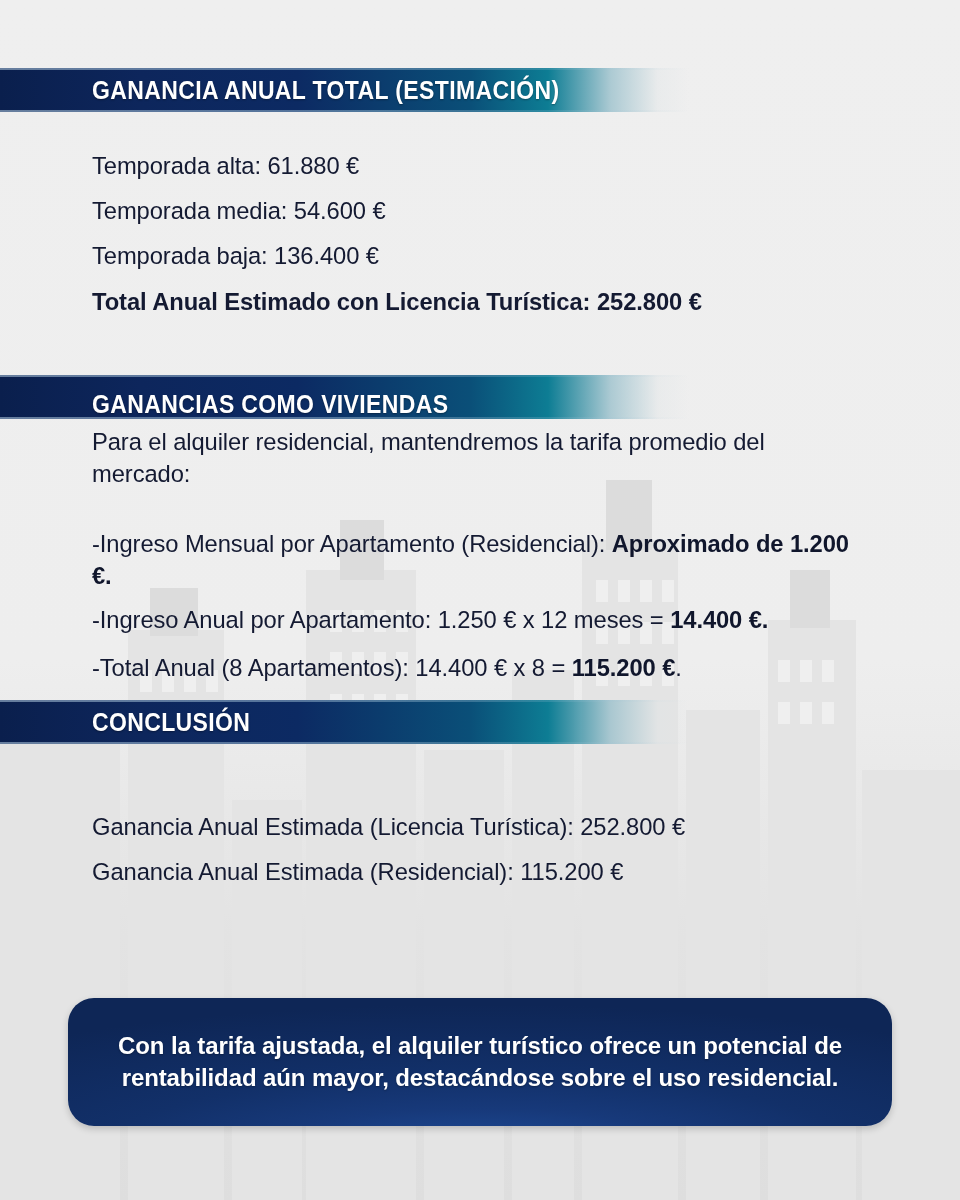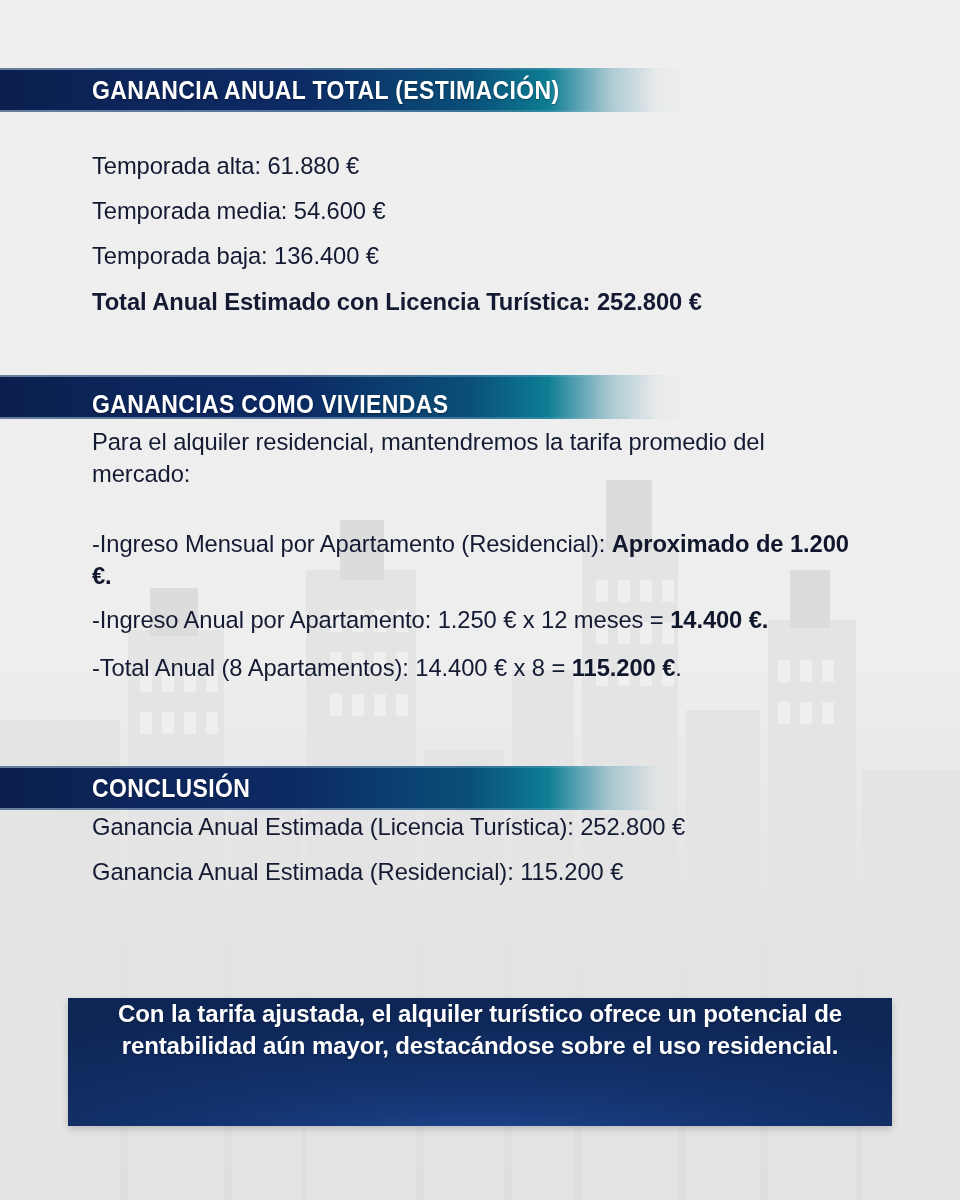--- a/index.html
+++ b/index.html
@@ -98,22 +98,23 @@
   .callout {
     position: absolute;
     left: 68px;
     top: 998px;
     width: 824px;
     height: 128px;
     background:
       radial-gradient(ellipse 85% 120% at 50% 125%, #1f4f9e 0%, #17397a 32%, #123069 55%, #0e2656 100%);
     box-shadow: 0 3px 7px rgba(0,0,0,0.18);
     display: flex;
-    align-items: flex-start;
+    align-items: center;
     justify-content: center;
+    border-radius: 26px;
   }
   .callout-text {
     color: #ffffff;
     font-size: 24px;
     font-weight: 700;
     line-height: 1.34;
     text-align: center;
     width: 790px;
     letter-spacing: -0.1px;
     text-shadow: 0 1px 2px rgba(0,0,0,0.3);
@@ -201,21 +202,21 @@
   </div>
 
   <div class="txt wrap" style="top:426px;">Para el alquiler residencial, mantendremos la tarifa promedio del mercado:</div>
 
   <div class="txt wrap" style="top:528px;"><span>-Ingreso Mensual por Apartamento (Residencial): </span><b>Aproximado de 1.200 €.</b><span></span></div>
 
   <div class="txt" style="top:604px;"><span>-Ingreso Anual por Apartamento: 1.250 € x 12 meses = </span><b>14.400 €.</b><span></span></div>
 
   <div class="txt" style="top:652px;"><span>-Total Anual (8 Apartamentos): 14.400 € x 8 = </span><b>115.200 €</b><span>.</span></div>
 
-  <div class="banner" style="top:766px;align-items:center;">
+  <div class="banner" style="top:700px;align-items:center;">
     <span class="banner-title">CONCLUSIÓN</span>
   </div>
 
   <div class="txt" style="top:811px;">Ganancia Anual Estimada (Licencia Turística): 252.800 €</div>
   <div class="txt" style="top:856px;">Ganancia Anual Estimada (Residencial): 115.200 €</div>
 
   <div class="callout">
     <div class="callout-text">Con la tarifa ajustada, el alquiler turístico ofrece un potencial de rentabilidad aún mayor, destacándose sobre el uso residencial.</div>
   </div>
 

